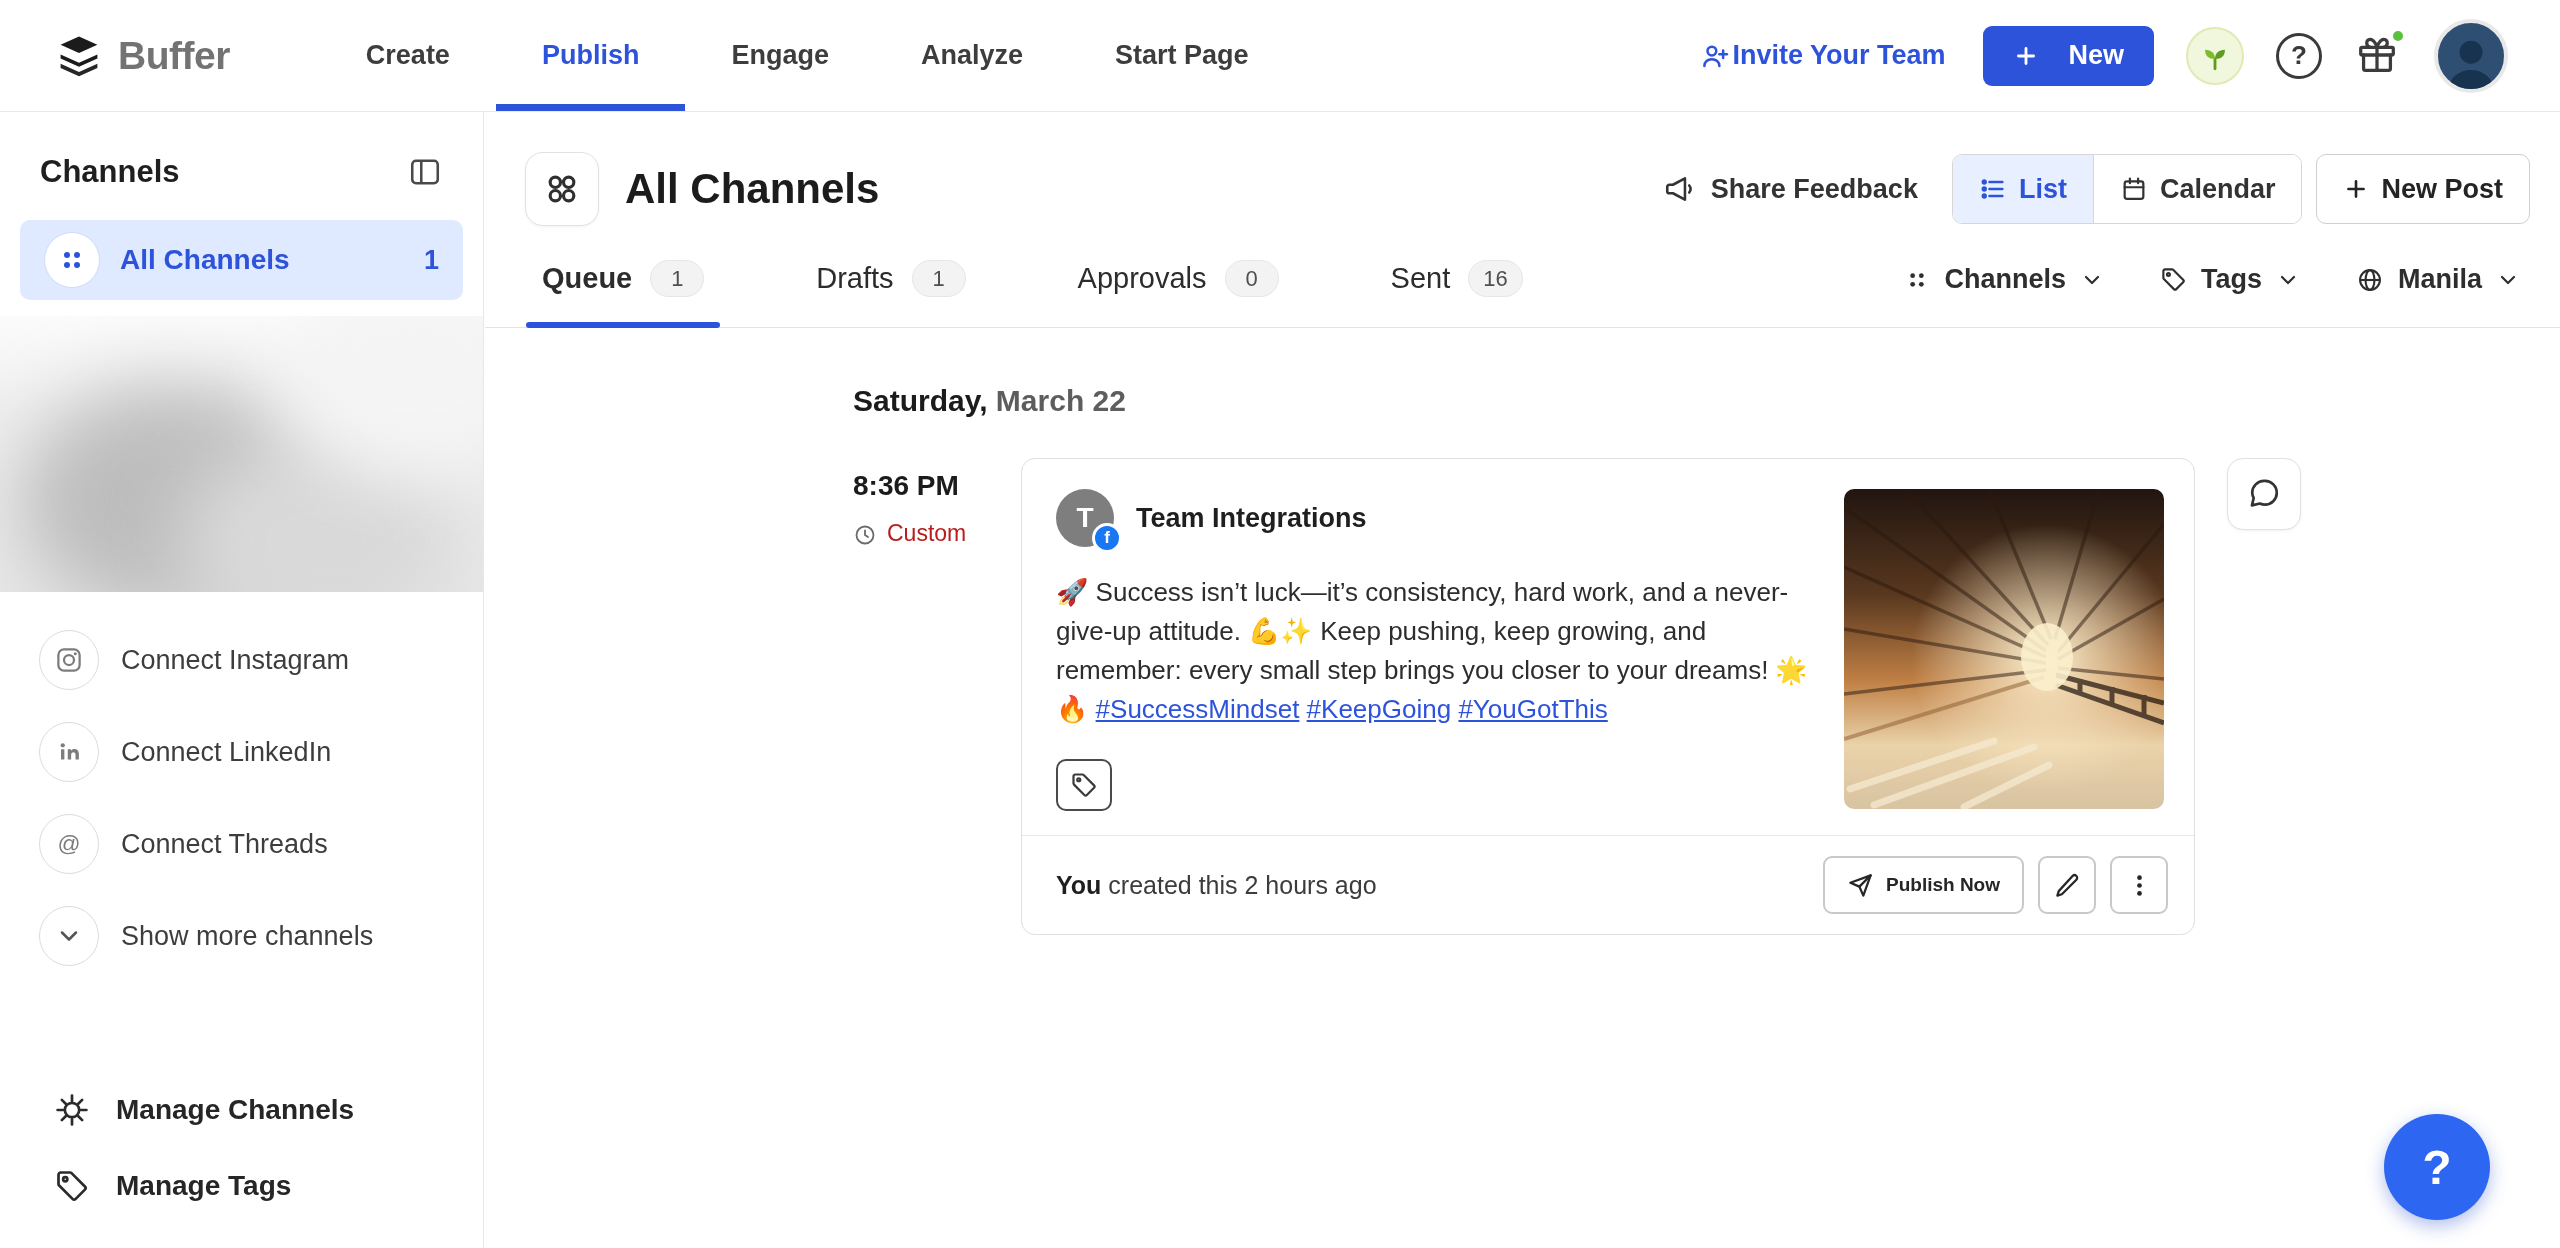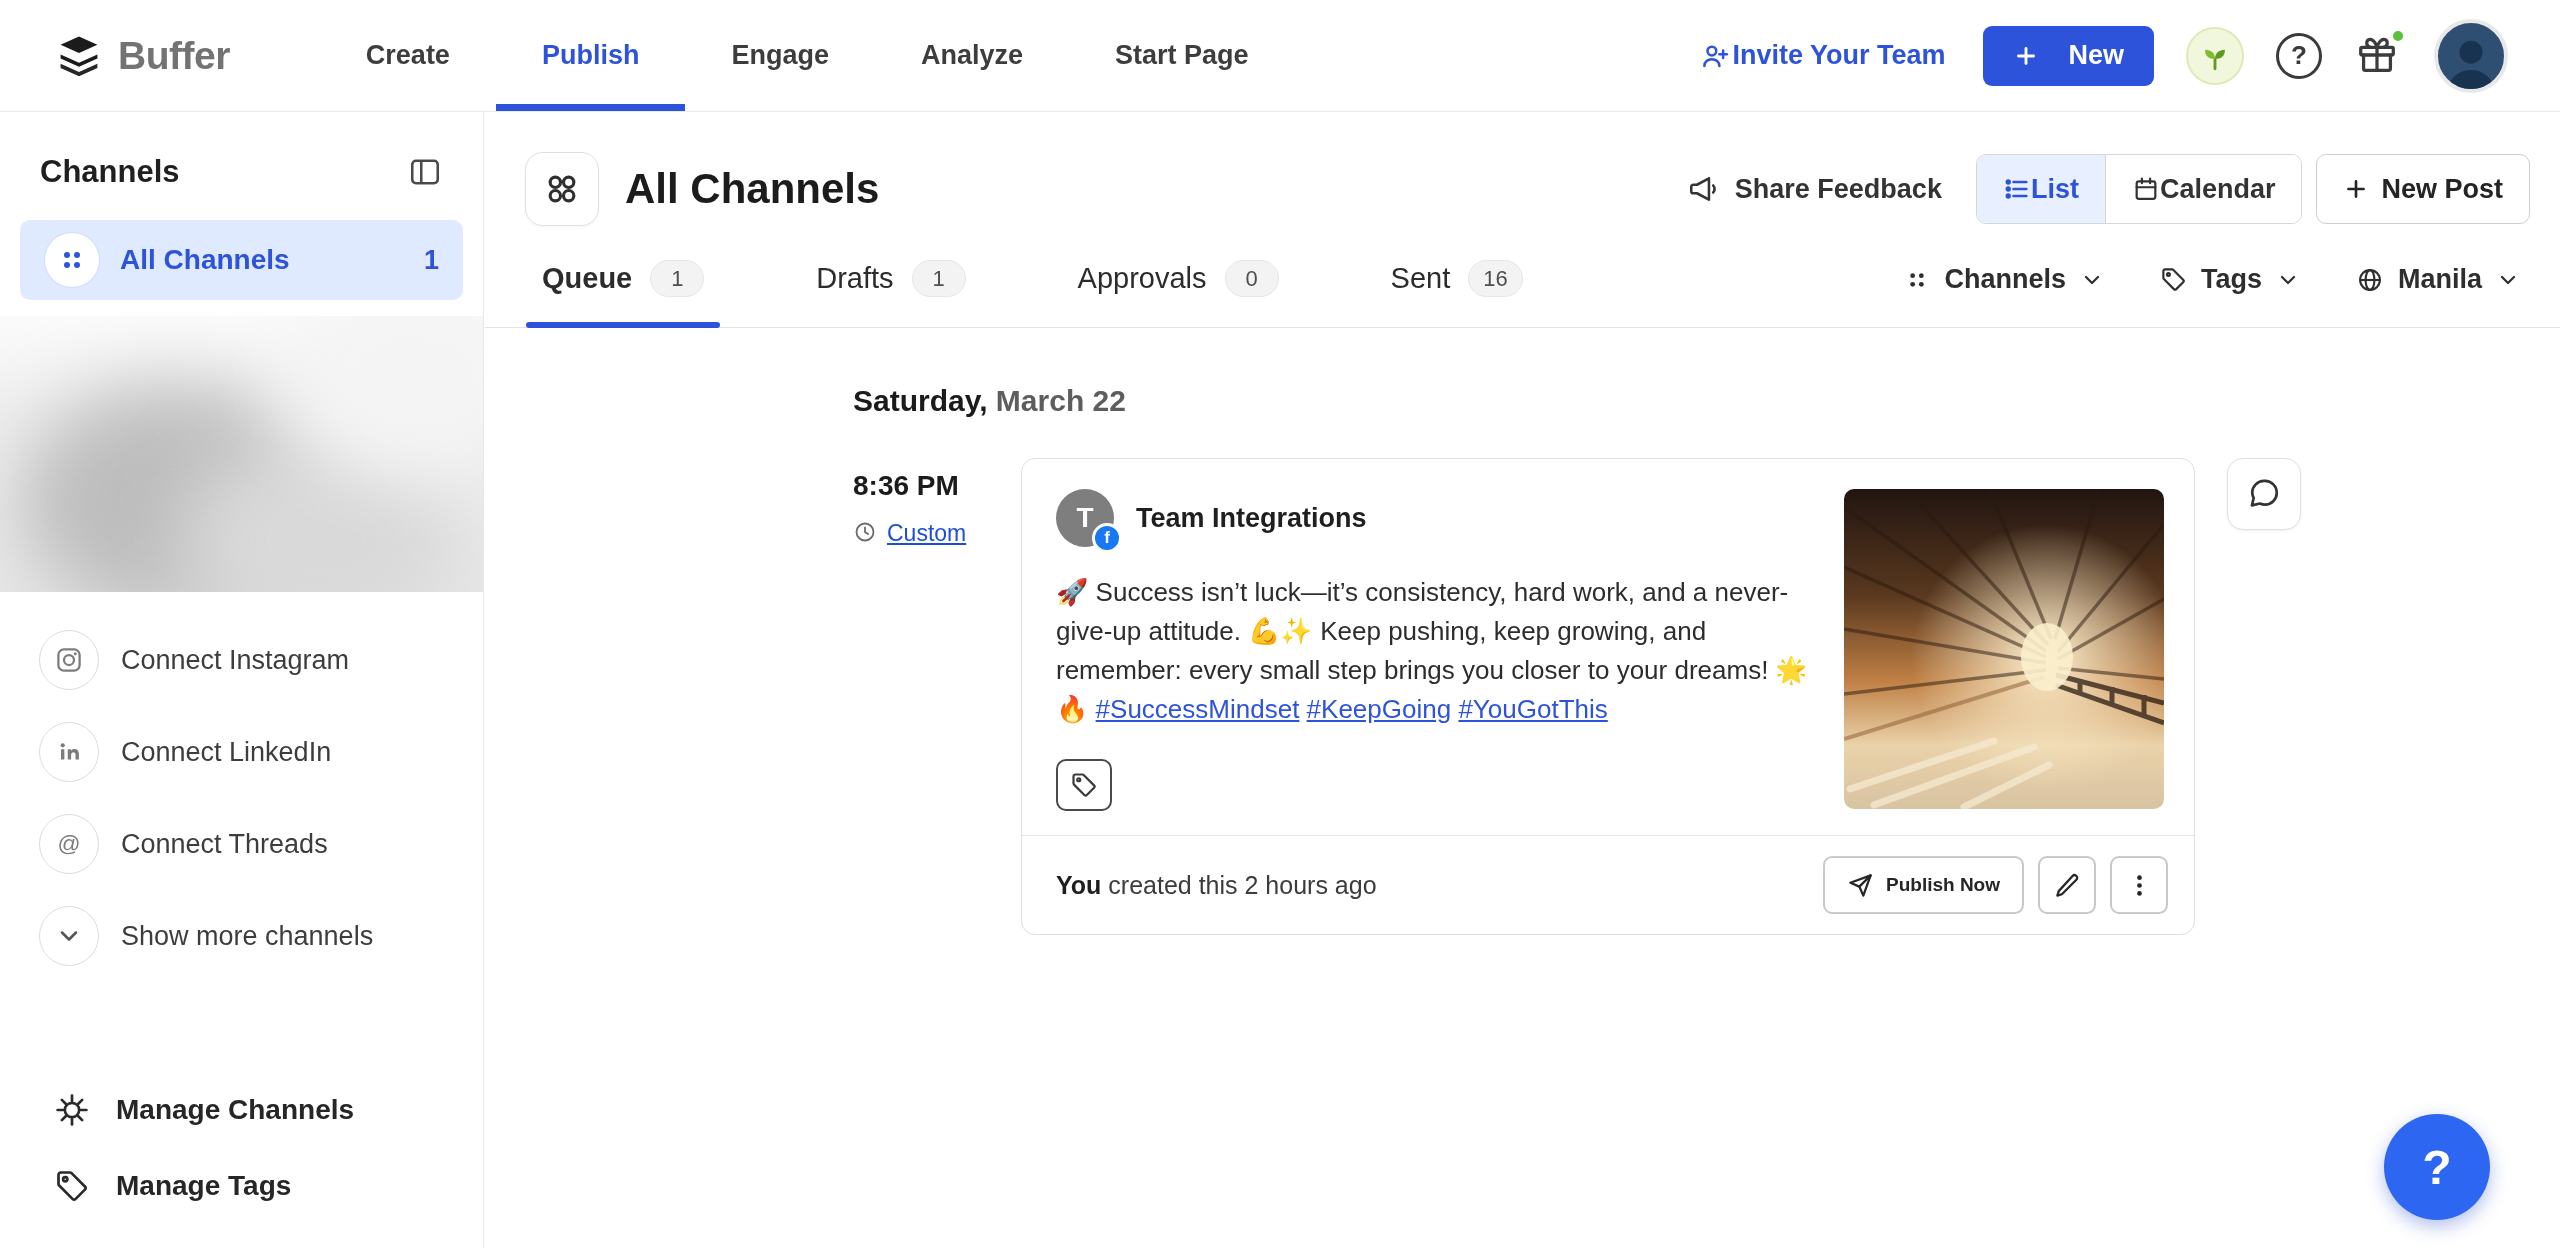--- a/index.html
+++ b/index.html
@@ -97,21 +97,21 @@
   .mh-left{ display:flex; align-items:center; gap:26px; }
   .grid-box{ width:74px; height:74px; border-radius:18px; border:1px solid #E1E1E1;
     background:#fff; box-shadow:0 1px 3px rgba(0,0,0,0.05);
     display:flex; align-items:center; justify-content:center; }
   .page-title{ font-size:42px; font-weight:bold; color:#1c1c1c; }
   .mh-right{ display:flex; align-items:center; gap:26px; }
   .share-feedback{ display:flex; align-items:center; gap:14px; font-size:27px;
     font-weight:bold; color:#333; margin-right:8px; }
   .segmented{ display:flex; border:1px solid #D6D6D6; border-radius:10px;
     overflow:hidden; height:70px; }
-  .seg{ display:flex; align-items:center; padding:0 26px; font-size:27px;
+  .seg{ display:flex; align-items:center; gap:12px; padding:0 26px; font-size:27px;
     font-weight:bold; color:#333; background:#fff; }
   .seg.active{ background:var(--accent-light); color:var(--accent); }
   .seg + .seg{ border-left:1px solid #D6D6D6; }
   .btn-newpost{ display:flex; align-items:center; gap:12px; height:70px; padding:0 26px;
     border:1px solid #CFCFCF; border-radius:10px; background:#fff; font-family:inherit;
     font-size:27px; font-weight:bold; color:#242424; margin-left:-12px; }
 
   .tabs-row{ display:flex; align-items:flex-end; justify-content:space-between;
     padding:0 40px 0 57px; margin-top:34px; border-bottom:1px solid var(--border); }
   .tabs{ display:flex;justify-content:space-between; }
@@ -126,22 +126,22 @@
   .filters{ display:flex; align-items:center; gap:56px; padding-bottom:32px; }
   .filter{ display:flex; align-items:center; gap:14px; font-size:27px;
     font-weight:bold; color:#2e2e2e; }
 
   .content{ padding-top:56px; }
   .date-header{ margin-left:368px; font-size:30px; font-weight:bold; color:#1b1b1b; }
   .date-rest{ color:#5d5d5d; }
   .post-row{ display:flex; align-items:flex-start; margin:40px 0 0 368px; }
   .time-col{ width:168px; padding-top:12px; flex-shrink:0; }
   .time{ font-size:28px; font-weight:bold; color:#1b1b1b; }
-  .schedule{ display:flex; align-items:flex-start; gap:10px; margin-top:18px;
-    color:#1d4ed8; font-size:23px;text-decoration:underline; }
+  .schedule{ display:flex; align-items:flex-end; gap:10px; margin-top:18px;
+    color:#b91c1c; font-size:23px; }
 
   .post-card{ width:1174px; border:1px solid #DFDFDF; border-radius:14px;
     background:#fff; flex-shrink:0; }
   .card-main{ display:flex; gap:28px; padding:30px 30px 24px 34px; }
   .card-left{ flex:1; min-width:0; }
   .author-row{ display:flex; align-items:center; gap:22px; }
   .post-avatar{ position:relative; width:58px; height:58px; flex-shrink:0; }
   .post-avatar .circle{ width:58px; height:58px; border-radius:50%; background:#7E7E7E;
     color:#fff; font-size:28px; font-weight:bold; display:flex; align-items:center;
     justify-content:center; }

